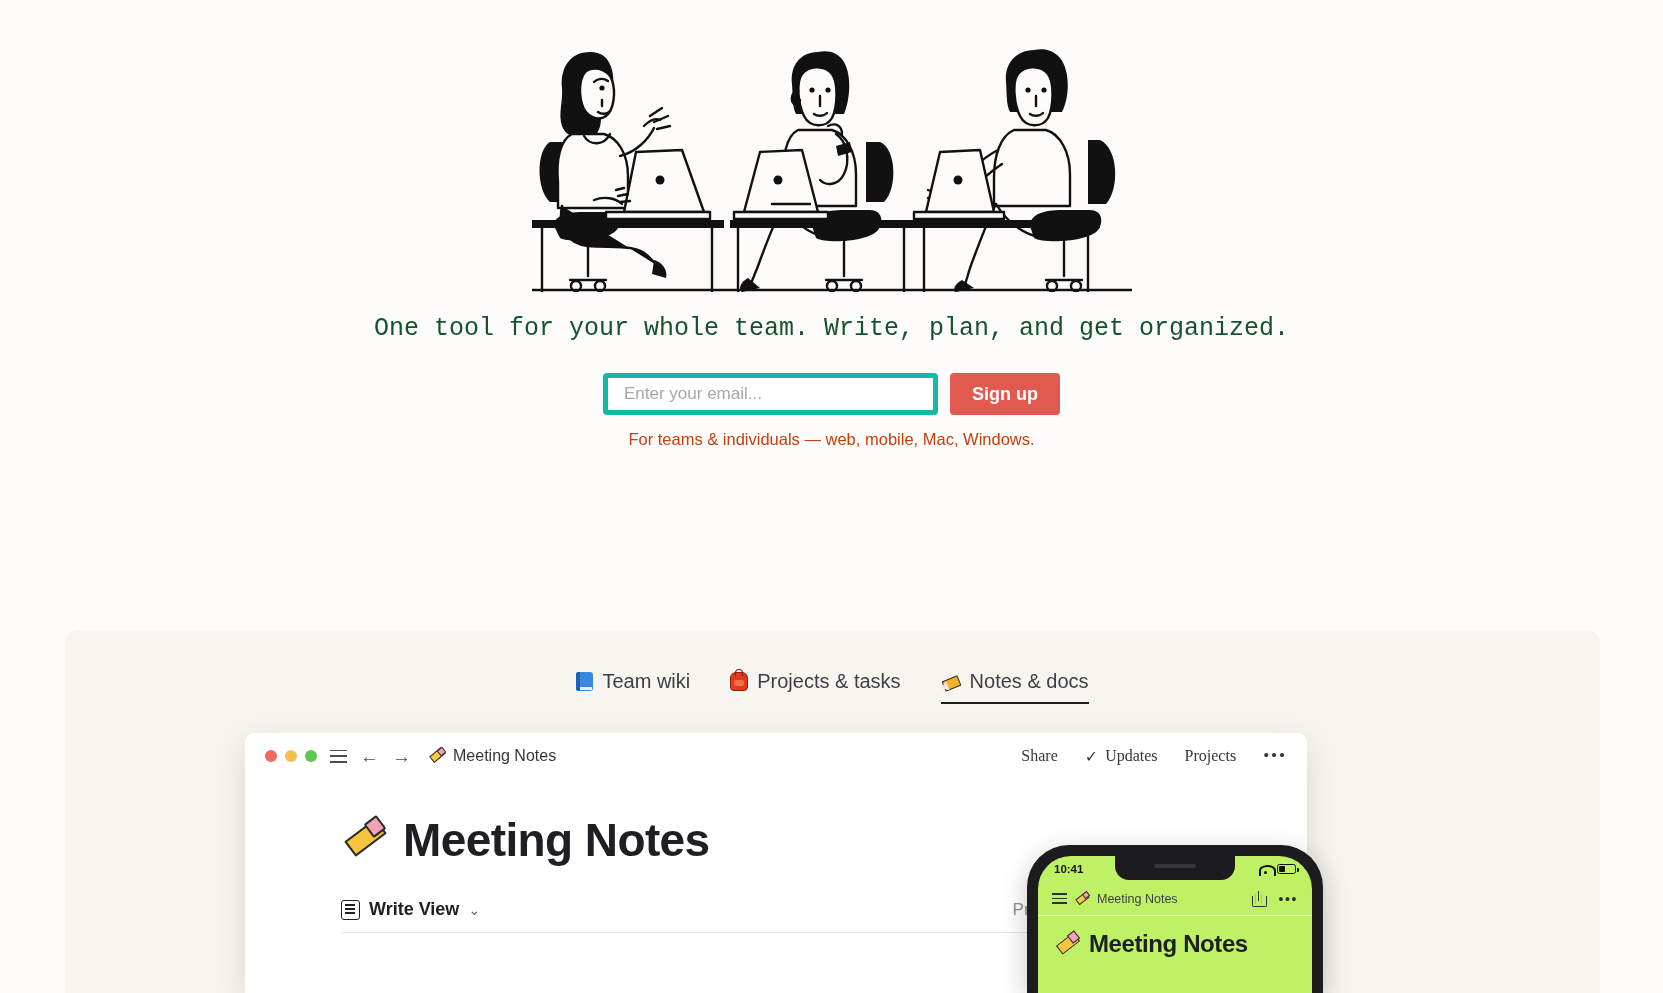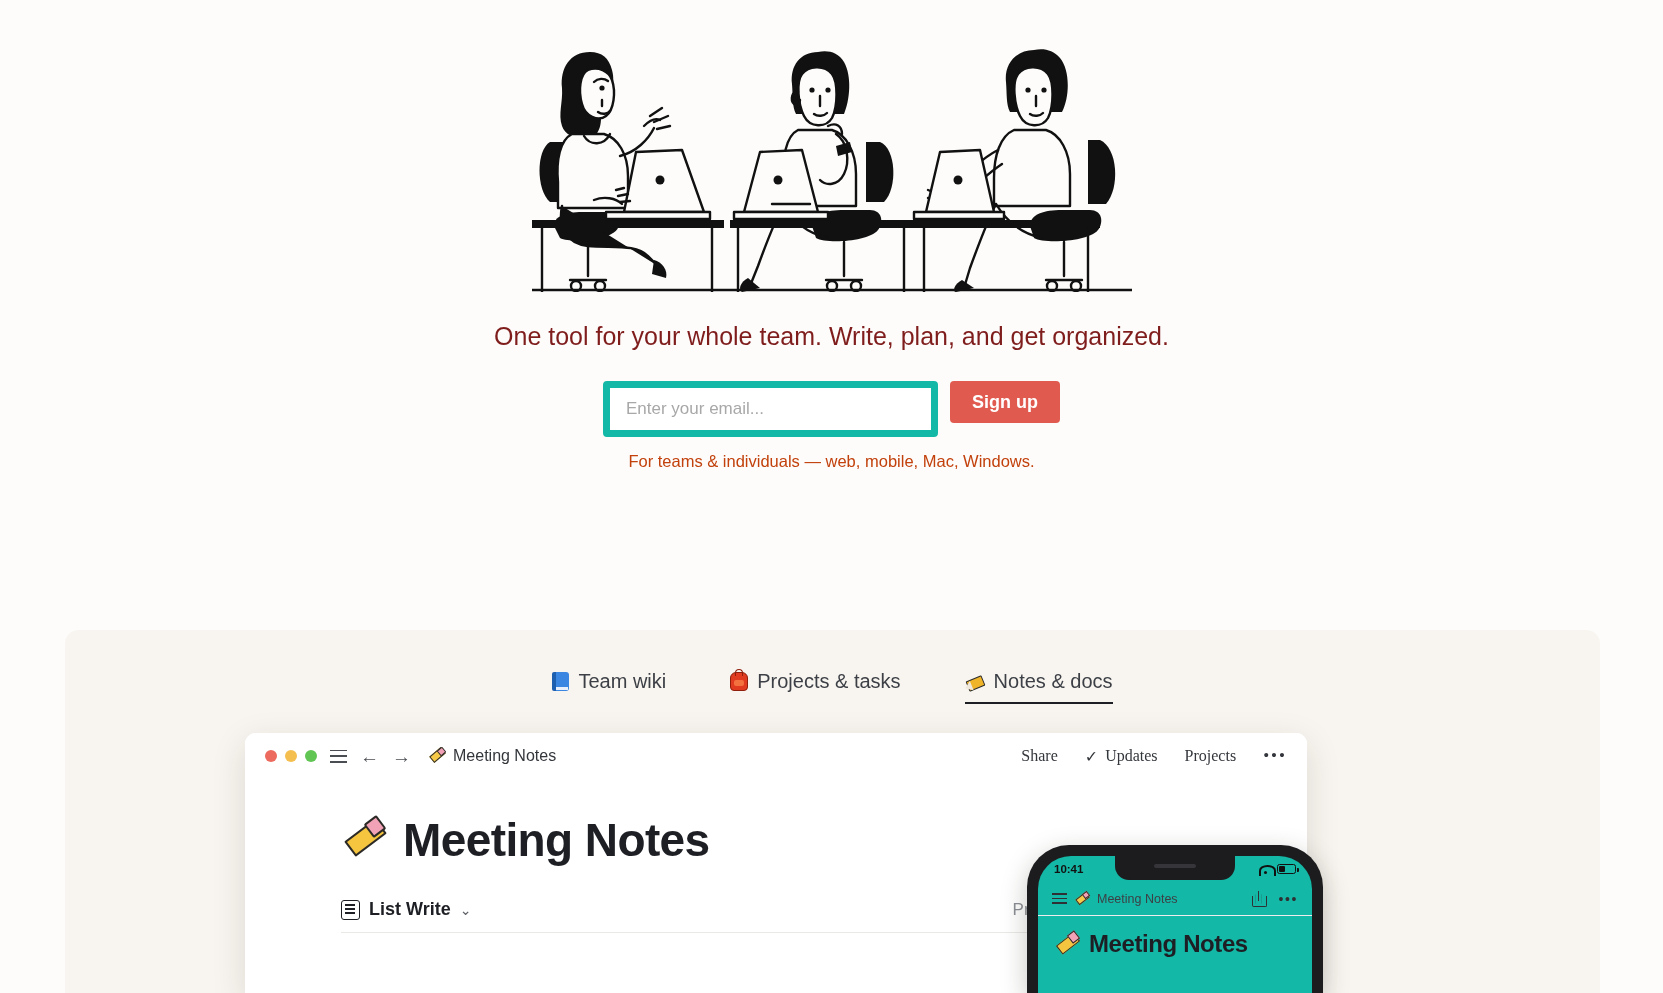--- a/index.html
+++ b/index.html
@@ -29,37 +29,38 @@
     font-weight: bold;
     letter-spacing: -2.5px;
     color: #16181d;
     line-height: 1.02;
     margin-top: 24px;
     font-family: "Liberation Sans", sans-serif;
   }
 
   .hero-sub {
     font-size: 25px;
-    color: #7f1d1d;
-    margin-top: 30px;
+    color: #14532d;
+    margin-top: 22px;
     font-weight: 400;
+    font-family: Liberation Mono, monospace;
   }
 
   .signup-row {
     margin-top: 30px;
     display: flex;
     justify-content: center;
     align-items: stretch;
     gap: 12px;
   }
 
   .email-input {
     width: 335px;
-    height: 56px;
-    border: 7px solid #14b8a6;
+    height: 42px;
+    border: 5px solid #14b8a6;
     border-radius: 4px;
     background: #fff;
     padding: 0 16px;
     font-size: 17px;
     color: #33363b;
     font-family: "Liberation Sans", sans-serif;
     outline: none;
   }
   .email-input::placeholder { color: #a8a8a8; }
 
@@ -91,21 +92,21 @@
     height: 420px;
     background: #f8f5f0;
     border-radius: 14px;
     overflow: hidden;
   }
 
   .tabs {
     display: flex;
     justify-content: center;
     align-items: flex-end;
-    gap: 64px;
+    gap: 40px;
     padding-top: 40px;
   }
 
   .tab {
     display: flex;
     align-items: center;
     gap: 9px;
     font-size: 20px;
     color: #3c3f45;
     padding-bottom: 9px;
@@ -301,21 +302,21 @@
     width: 296px;
     height: 148px;
     background: #1c1c1e;
     border-radius: 42px 42px 0 0;
     padding: 11px 11px 0 11px;
     box-shadow: 0 8px 26px rgba(40,35,25,0.26);
   }
 
   .phone-screen {
     width: 100%; height: 100%;
-    background: #14b8a6;
+    background: #bef264;
     border-radius: 33px 33px 0 0;
     overflow: hidden;
     position: relative;
   }
 
   .notch {
     position: absolute; left: 50%; transform: translateX(-50%); top: 0;
     width: 120px; height: 24px; background: #1c1c1e;
     border-radius: 0 0 14px 14px;
   }
@@ -602,21 +603,21 @@
 
     <div class="browser-body">
       <div class="doc-title">
         <span class="pencil-lg"></span>
         <span>Meeting Notes</span>
       </div>
 
       <div class="view-row">
         <div class="view-left">
           <span class="list-icon"></span>
-          <span>List Write</span>
+          <span>Write View</span>
           <span class="chev">⌄</span>
         </div>
         <div class="view-right">
           <span class="item">Properties</span>
           <span class="item">Filter</span>
           <span class="item">Sort</span>
           <span class="magnifier"></span>
         </div>
       </div>
 

